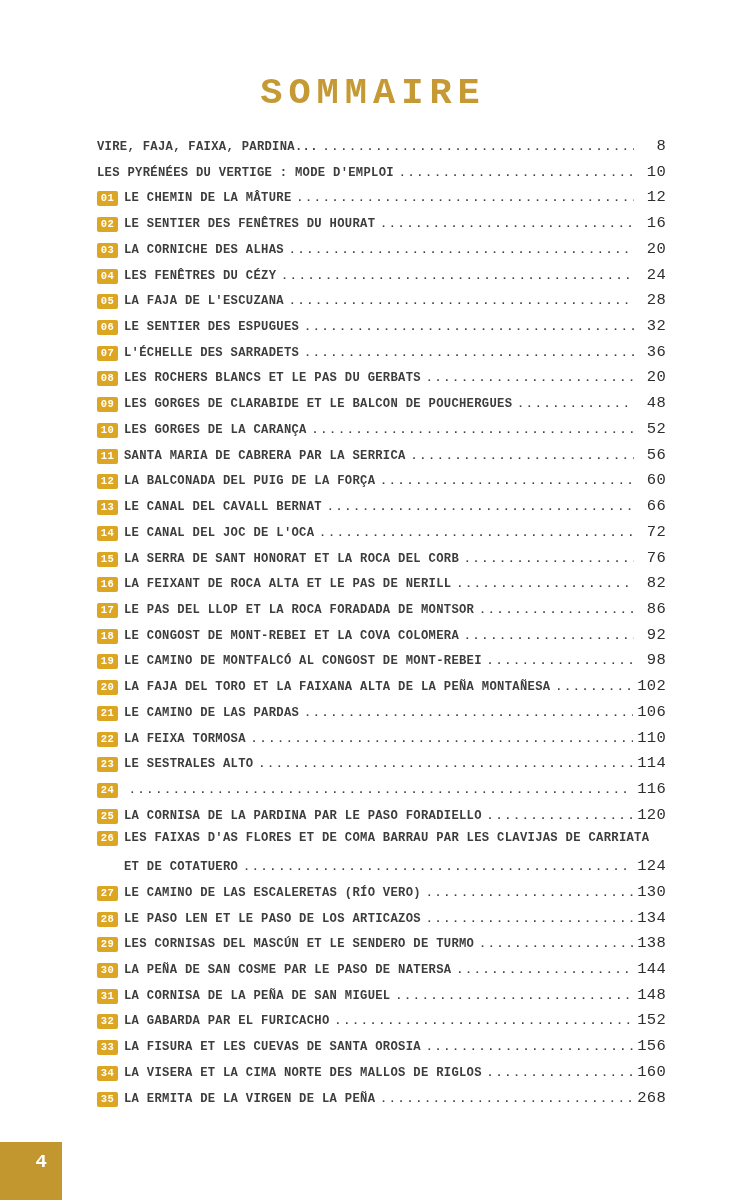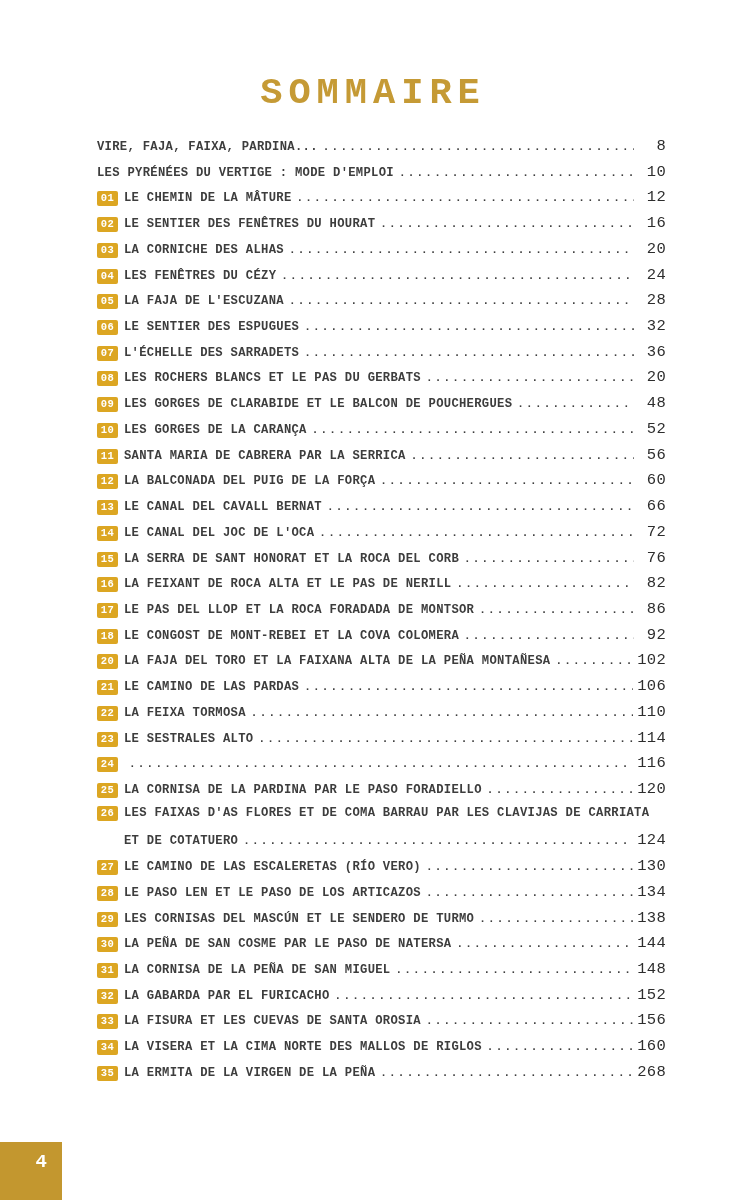--- a/index.html
+++ b/index.html
@@ -217,20 +217,26 @@
       <span class="dots"></span>
       <span class="pagenum">86</span>
     </div>
       <div class="row">
       <span class="badge">18</span>
       <span class="label">LE CONGOST DE MONT-REBEI ET LA COVA COLOMERA</span>
       <span class="dots"></span>
       <span class="pagenum">92</span>
     </div>
       <div class="row">
+      <span class="badge">19</span>
+      <span class="label">LE CAMINO DE MONTFALCÓ AL CONGOST DE MONT-REBEI</span>
+      <span class="dots"></span>
+      <span class="pagenum">98</span>
+    </div>
+      <div class="row">
       <span class="badge">20</span>
       <span class="label">LA FAJA DEL TORO ET LA FAIXANA ALTA DE LA PEÑA MONTAÑESA</span>
       <span class="dots"></span>
       <span class="pagenum">102</span>
     </div>
       <div class="row">
       <span class="badge">21</span>
       <span class="label">LE CAMINO DE LAS PARDAS</span>
       <span class="dots"></span>
       <span class="pagenum">106</span>

